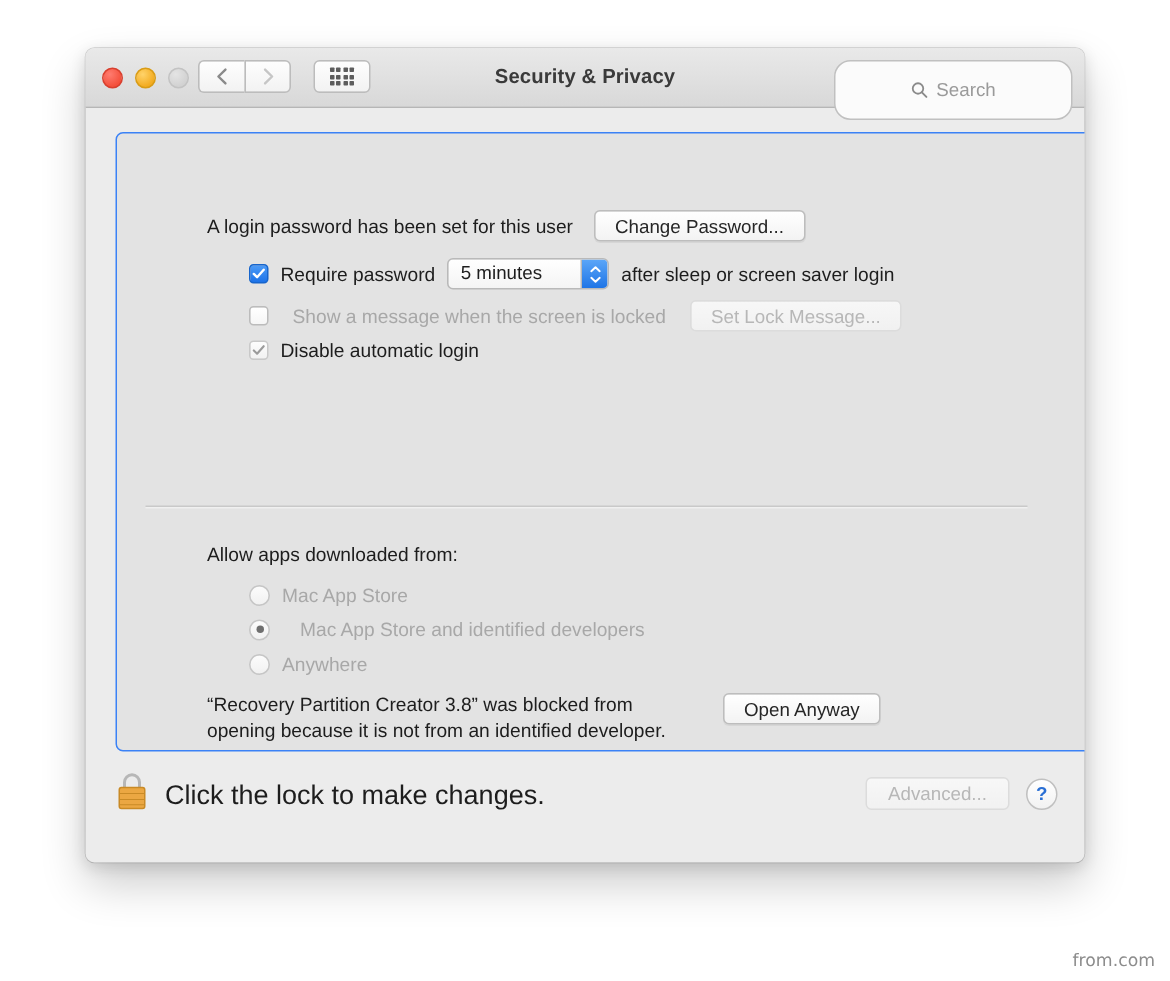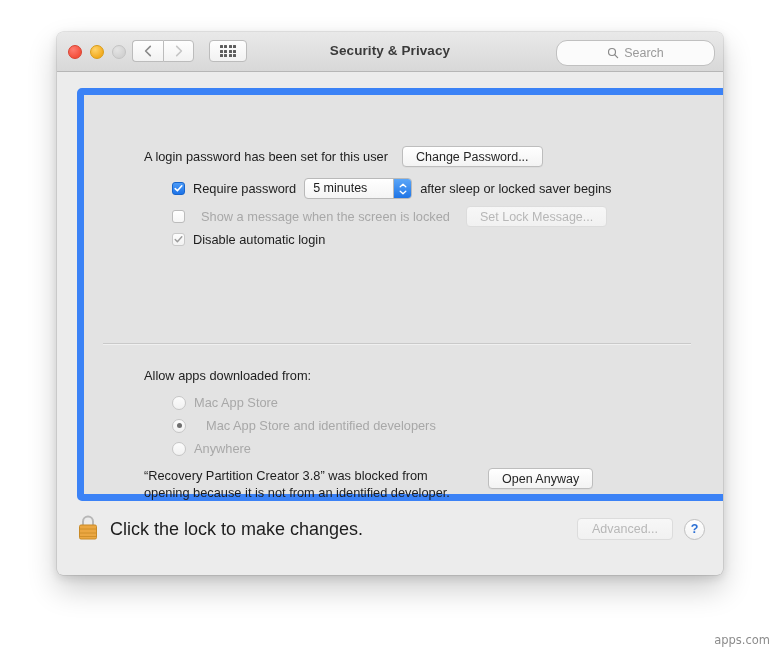--- a/index.html
+++ b/index.html
@@ -122,21 +122,21 @@
     font-weight: bold;
     color: #3a3a3a;
     letter-spacing: 0.1px;
   }
 
   .searchfield {
     position: absolute;
     right: 8px;
     top: 8px;
     width: 159px;
-    height: 26px;
+    height: 40px;
     background: #fbfbfb;
     border: 1px solid #c0c0c0;
     border-radius: 11px;
     box-sizing: border-box;
     display: flex;
     align-items: center;
     justify-content: center;
     gap: 5px;
   }
   .search-placeholder {
@@ -176,21 +176,21 @@
   }
 
   
   .contentbox {
     position: absolute;
     left: 20px;
     top: 56px;
     width: 672px;
     height: 413px;
     background: #e3e3e3;
-    border: 7px solid #3b82f6;
+    border: 1px solid #3b82f6;
     border-radius: 5px;
     box-sizing: border-box;
   }
 
   .row {
     position: absolute;
     display: flex;
     align-items: center;
   }
 
@@ -431,21 +431,21 @@
         <span class="value">5 minutes</span>
         <span class="stepper">
           <svg width="8" height="5" viewBox="0 0 8 5">
             <polyline points="1.2,3.8 4,1.2 6.8,3.8" fill="none" stroke="#ffffff" stroke-width="1.3" stroke-linecap="round" stroke-linejoin="round"></polyline>
           </svg>
           <svg width="8" height="5" viewBox="0 0 8 5">
             <polyline points="1.2,1.2 4,3.8 6.8,1.2" fill="none" stroke="#ffffff" stroke-width="1.3" stroke-linecap="round" stroke-linejoin="round"></polyline>
           </svg>
         </span>
       </span>
-      <span class="label">after sleep or locked saver begins</span>
+      <span class="label">after sleep or screen saver login</span>
     </div>
 
     <div class="row" style="left:88px; top:111px; gap:16px;">
       <span class="checkbox off"></span>
       <span class="label dim">Show a message when the screen is locked</span>
       <button class="pushbtn disabled">Set Lock Message...</button>
     </div>
 
     <div class="row" style="left:88px; top:137px; gap:8px;">
       <span class="checkbox on-dim">
@@ -498,13 +498,13 @@
     <span class="lock-label">Click the lock to make changes.</span>
   </div>
 
   <div class="bottom-right">
     <button class="pushbtn disabled" style="height:22px; line-height:21px; padding:0 14px;">Advanced...</button>
     <span class="helpbtn">?</span>
   </div>
 
 </div>
 
-<div class="watermark">apps.com</div>
+<div class="watermark">from.com</div>
 
 </body></html>

